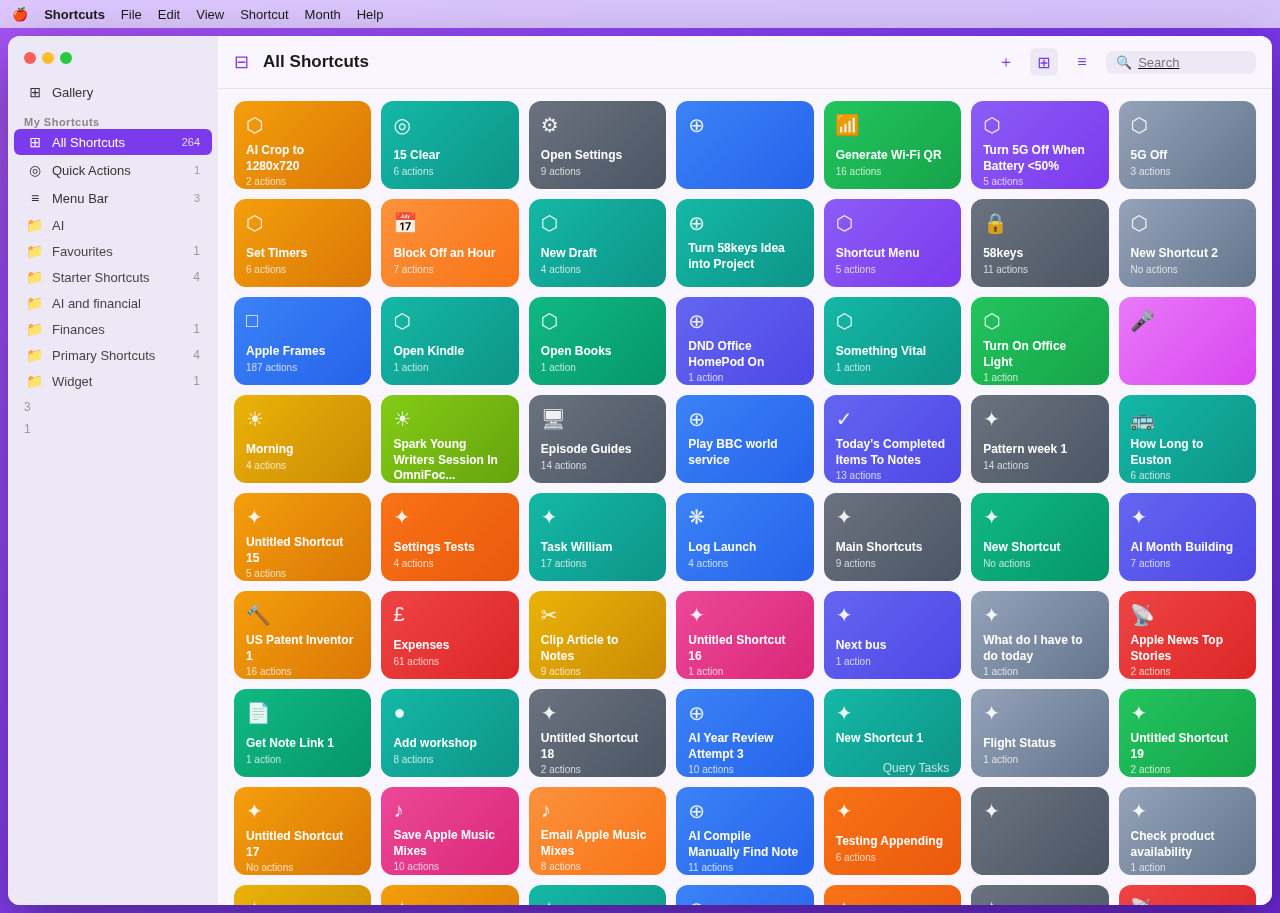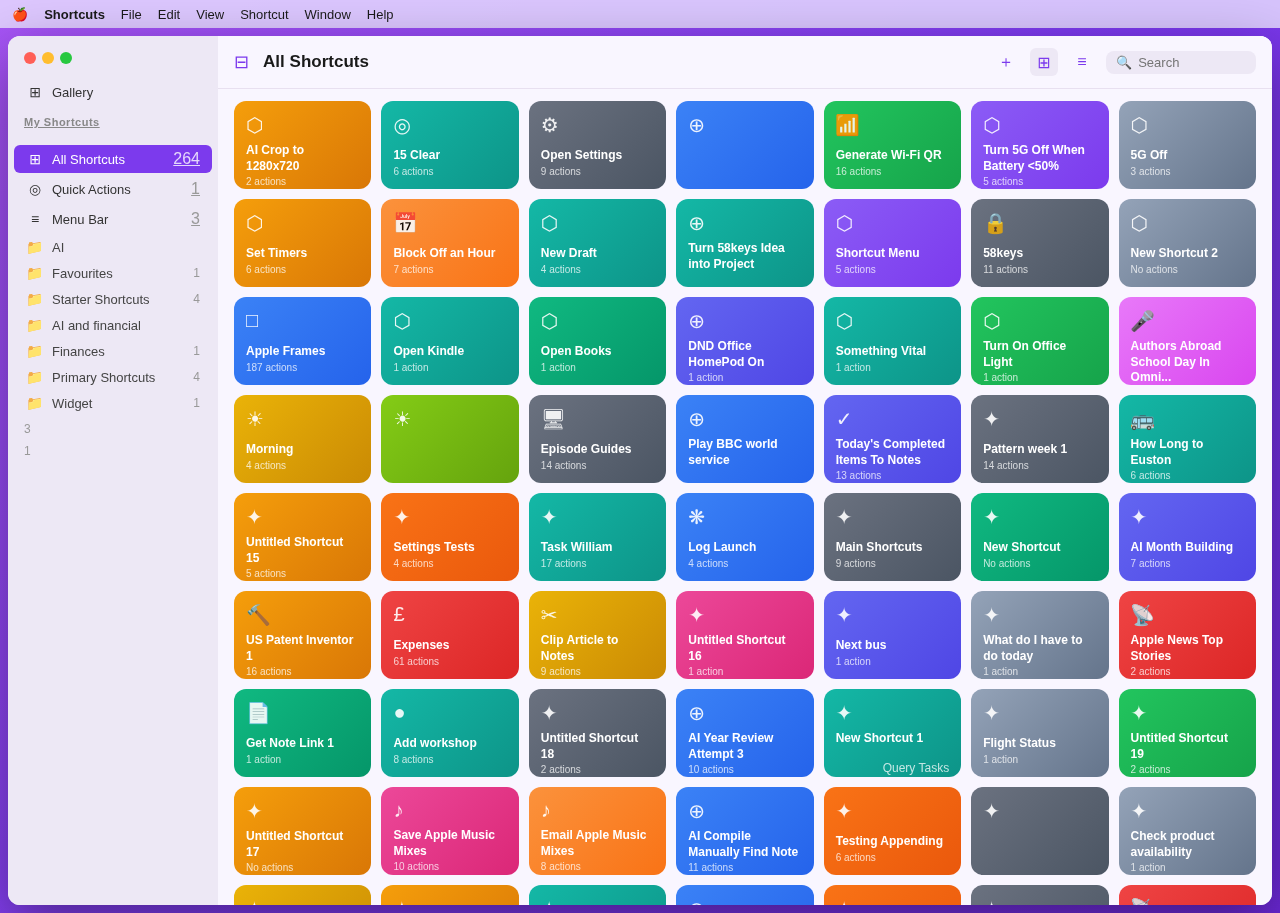--- a/index.html
+++ b/index.html
@@ -63,33 +63,31 @@
       border-radius: 6px;
       margin: 1px 6px;
       gap: 8px;
     }
     .sidebar-item.active {
       background: #7c3aed;
       color: white;
     }
     .sidebar-item .count {
       margin-left: auto;
-      font-size: 16px;
+      font-size: 11px;
       color: #999;
-      text-decoration: underline;
     }
     .sidebar-item.active .count { color: rgba(255,255,255,0.8); }
     .sidebar-icon { font-size: 14px; width: 18px; text-align: center; }
     .section-header {
       font-size: 11px;
       font-weight: 600;
       color: #888;
-      padding: 10px 16px 16px;
+      padding: 10px 16px 0;
       letter-spacing: 0.5px;
-      text-decoration: underline;
     }
     .folder-item {
       display: flex;
       align-items: center;
       padding: 4px 12px;
       font-size: 13px;
       color: #444;
       cursor: default;
       border-radius: 6px;
       margin: 1px 6px;
@@ -150,20 +148,21 @@
       padding: 4px 10px;
       gap: 6px;
       min-width: 150px;
     }
     .search-box input {
       border: none;
       background: transparent;
       font-size: 13px;
       outline: none;
       width: 100px;
+      text-decoration: underline;
     }
     
     .shortcuts-grid {
       flex: 1;
       overflow-y: auto;
       padding: 12px 16px;
       display: grid;
       grid-template-columns: repeat(7, 1fr);
       gap: 10px;
       align-content: start;
@@ -223,21 +222,21 @@
 </head>
 <body>
 
 <div class="menubar">
   <span>🍎</span>
   <span style="font-weight:700">Shortcuts</span>
   <span>File</span>
   <span>Edit</span>
   <span>View</span>
   <span>Shortcut</span>
-  <span>Window</span>
+  <span>Month</span>
   <span>Help</span>
 </div>
 
 <div class="app-window">
 
   <div class="sidebar">
     <div class="traffic-lights">
       <div class="tl red"></div>
       <div class="tl yellow"></div>
       <div class="tl green"></div>
@@ -470,35 +469,35 @@
         <div class="shortcut-card c-green">
     <div class="card-icon">⬡</div>
     <div>
       <div class="card-title">Turn On Office Light</div>
 
       <div class="card-actions">1 action</div>
     </div>
   </div>
         <div class="shortcut-card c-fuchsia">
     <div class="card-icon">🎤</div>
-    <div>
-      <div class="card-title">Authors Abroad School Day In Omni...</div>
-
-    </div>
   </div>
         <div class="shortcut-card c-yellow">
     <div class="card-icon">☀</div>
     <div>
       <div class="card-title">Morning</div>
 
       <div class="card-actions">4 actions</div>
     </div>
   </div>
         <div class="shortcut-card c-lime">
     <div class="card-icon">☀</div>
+    <div>
+      <div class="card-title">Spark Young Writers Session In OmniFoc...</div>
+
+    </div>
   </div>
         <div class="shortcut-card c-gray">
     <div class="card-icon">🖥</div>
     <div>
       <div class="card-title">Episode Guides</div>
 
       <div class="card-actions">14 actions</div>
     </div>
   </div>
         <div class="shortcut-card c-blue">

